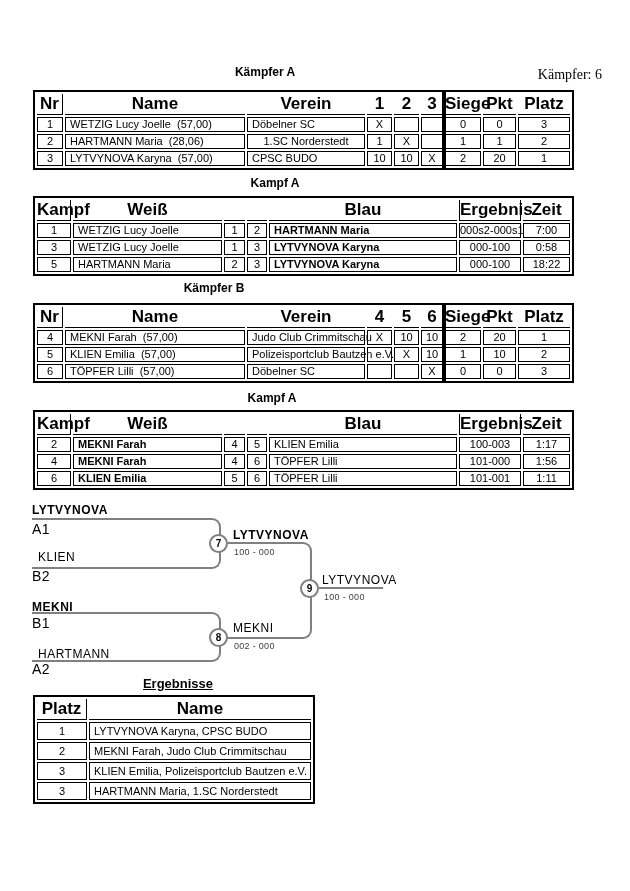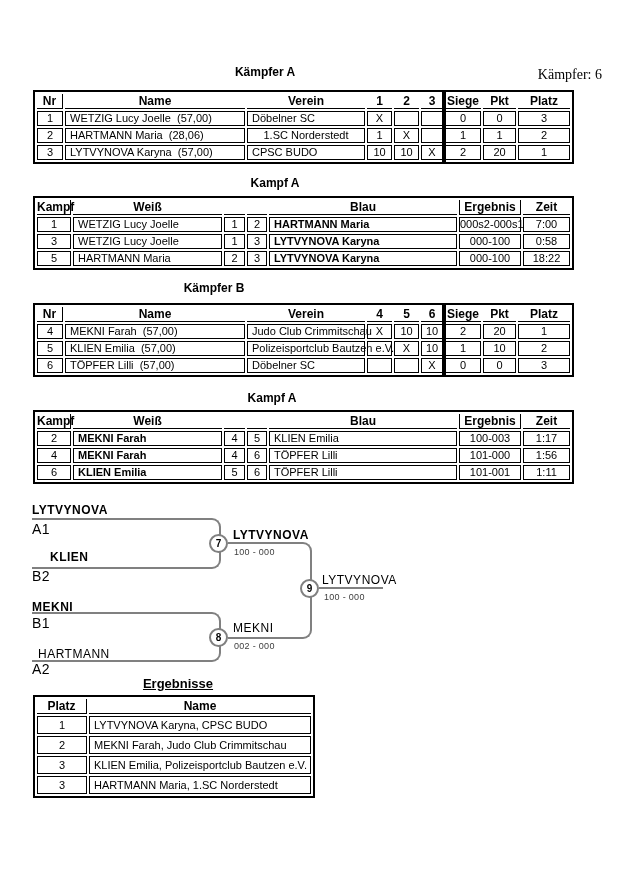--- a/index.html
+++ b/index.html
@@ -16,21 +16,21 @@
     position:absolute; transform:translateX(-50%); font-size:12px;
     font-weight:bold; white-space:nowrap;
   }
   .tbl-wrap { position:absolute; }
   table.grid {
     border-collapse:separate; border-spacing:2px; border:2px solid #000;
     table-layout:fixed; width:100%;
   }
   table.grid th {
     border:0 solid #000; border-bottom-width:1px; height:13px;
-    font-size:12px; font-weight:bold; padding:0; white-space:pre; overflow:visible;
+    font-size:17px; font-weight:bold; padding:0; white-space:pre; overflow:visible;
   }
   table.grid th.b-r { border-right-width:1px; }
   table.grid th.b-l { border-left-width:1px; }
   table.grid td {
     border:1px solid #000; height:13px; line-height:13px; font-size:11px;
     padding:0 0 0 4px; white-space:pre; overflow:visible; text-align:left;
   }
   table.grid td.ctr { text-align:center; padding:0; }
   table.grid td.bold { font-weight:bold; }
   table.results td { height:16px; line-height:16px; }
@@ -298,21 +298,21 @@
         </tbody>
       </table>
   </div>
 
   <div class="bracket">
 
     <div class="bk-name" style="left: 32px; top: 503px; font-weight: bold;">LYTVYNOVA</div>
     <div class="bk-seed" style="left:32px; top:521px;">A1</div>
     <div class="bk-l lt" style="left:32px; top:518px; width:187px; height:25px;"></div>
 
-    <div class="bk-name" style="left: 38px; top: 550px; font-weight: bold; margin-left: 12px;">KLIEN</div>
+    <div class="bk-name" style="left: 38px; top: 550px; font-weight: normal;">KLIEN</div>
     <div class="bk-seed" style="left:32px; top:568px;">B2</div>
     <div class="bk-l lb" style="left:32px; top:543px; width:187px; height:24px;"></div>
 
     <div class="bk-name" style="left: 32px; top: 600px; font-weight: bold;">MEKNI</div>
     <div class="bk-seed" style="left:32px; top:615px;">B1</div>
     <div class="bk-l lt" style="left:32px; top:612px; width:187px; height:25px;"></div>
 
     <div class="bk-name" style="left: 38px; top: 647px; font-weight: normal;">HARTMANN</div>
     <div class="bk-seed" style="left:32px; top:661px;">A2</div>
     <div class="bk-l lb" style="left:32px; top:637px; width:187px; height:23px;"></div>

